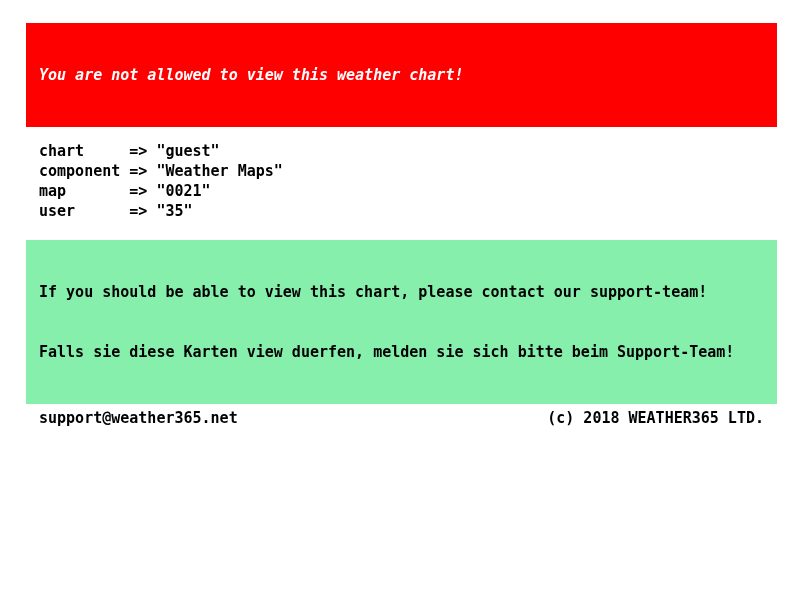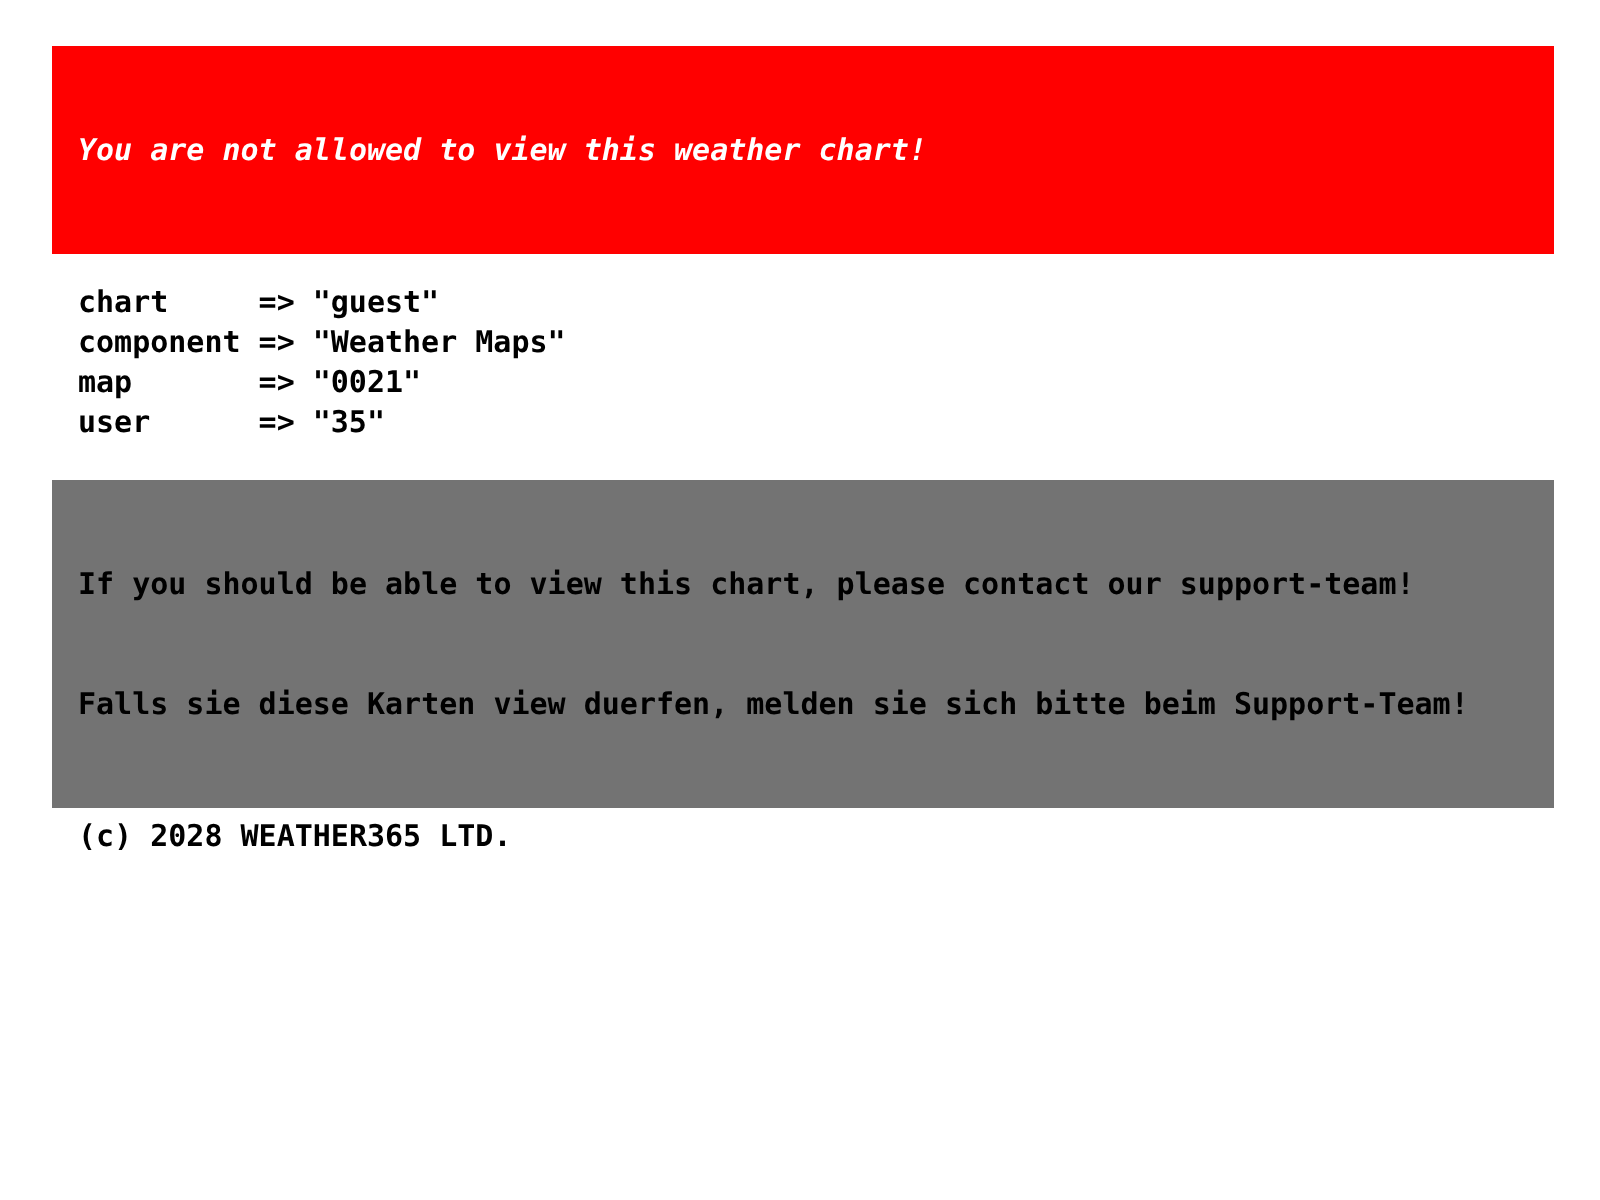--- a/index.html
+++ b/index.html
@@ -21,21 +21,21 @@
     width: 751px;
   }
   .banner {
     padding: 2px 13px;
     line-height: 20px;
     white-space: pre;
   }
   .banner-red { background: #ff0000; font-style: italic; }
   .banner-red .line-en { color: #ffffff; }
   .banner-red .line-de { color: #000000; }
-  .banner-green { background: #737373; }
+  .banner-green { background: #86efac; }
   .banner-green div { color: #000000; }
   .params {
     margin: 14px 0 0 0;
     padding-left: 13px;
     line-height: 20px;
   }
   .kv-row { white-space: pre; }
   .kv-key {
     display: inline-block;
     width: 10ch;
@@ -66,16 +66,17 @@
     <div class="kv-row"><span class="kv-key">map</span><span class="kv-arrow">=&gt;</span><span class="kv-value">"0021"</span></div>
     <div class="kv-row"><span class="kv-key">user</span><span class="kv-arrow">=&gt;</span><span class="kv-value">"35"</span></div>
   </div>
 
   <div class="banner banner-green">
     <div>If you should be able to view this chart, please contact our support-team!</div>
     <div>Falls sie diese Karten view duerfen, melden sie sich bitte beim Support-Team!</div>
   </div>
 
   <div class="footer">
-    <span>(c) 2028 WEATHER365 LTD.</span>
+    <span>support@weather365.net</span>
+    <span>(c) 2018 WEATHER365 LTD.</span>
   </div>
 
 </div>
 
 </body></html>

